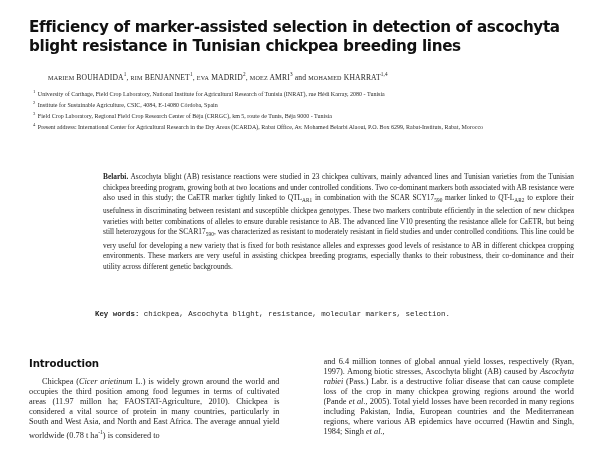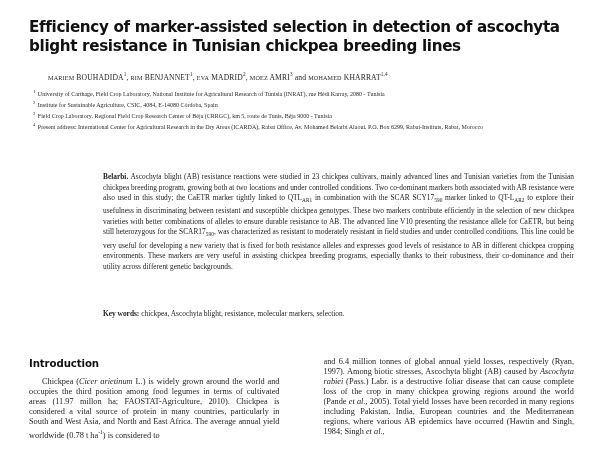--- a/index.html
+++ b/index.html
@@ -97,26 +97,27 @@
   }
   .abstract b { font-weight: bold; }
   .sub {
     font-size: 5.3px;
     vertical-align: sub;
     letter-spacing: 0.1px;
   }
 
   .keywords {
     position: absolute;
-    left: 103px;
+    left: 95px;
     top: 278px;
     width: 471px;
     font-size: 7.4px;
     line-height: 10.6px;
     color: #242424;
+    font-family: Liberation Mono, monospace;
   }
   .keywords b { font-weight: bold; }
 
   
   .columns {
     position: absolute;
     left: 29px;
     top: 326px;
     width: 545px;
     height: 124px;

